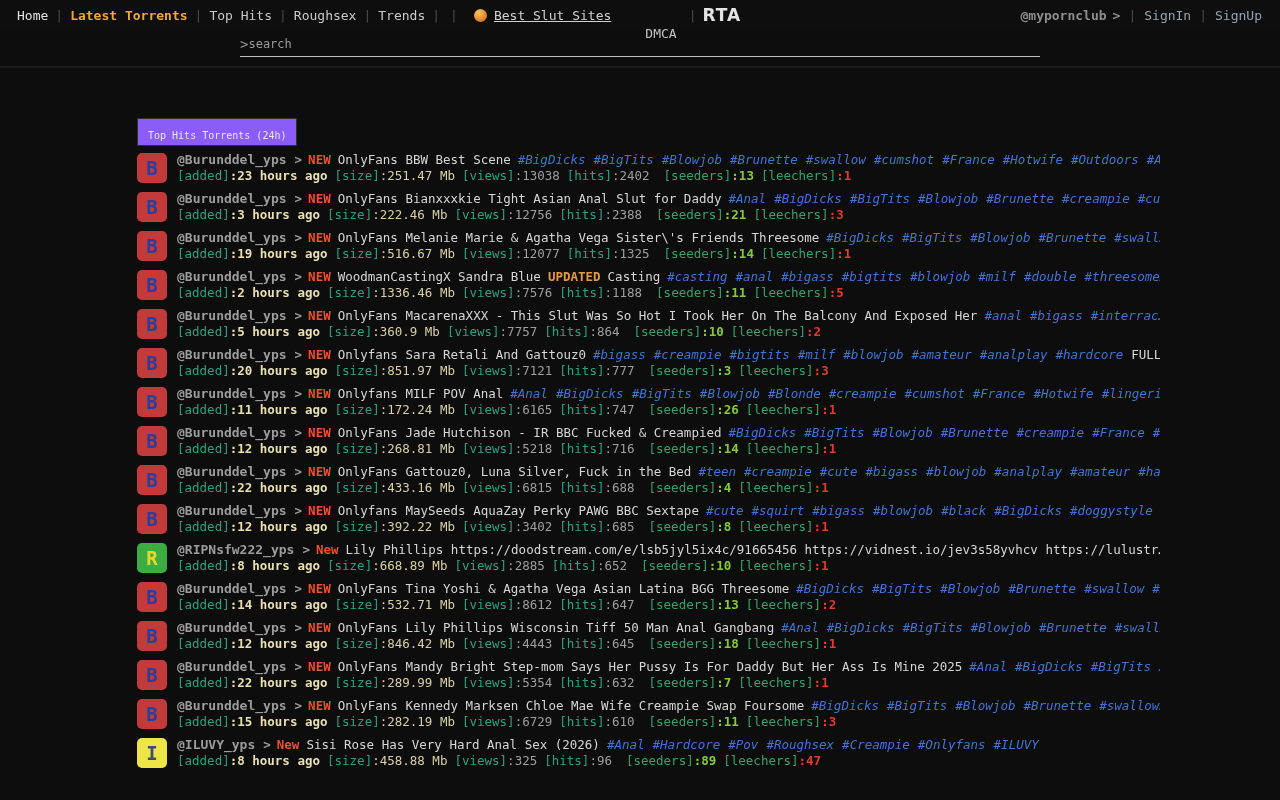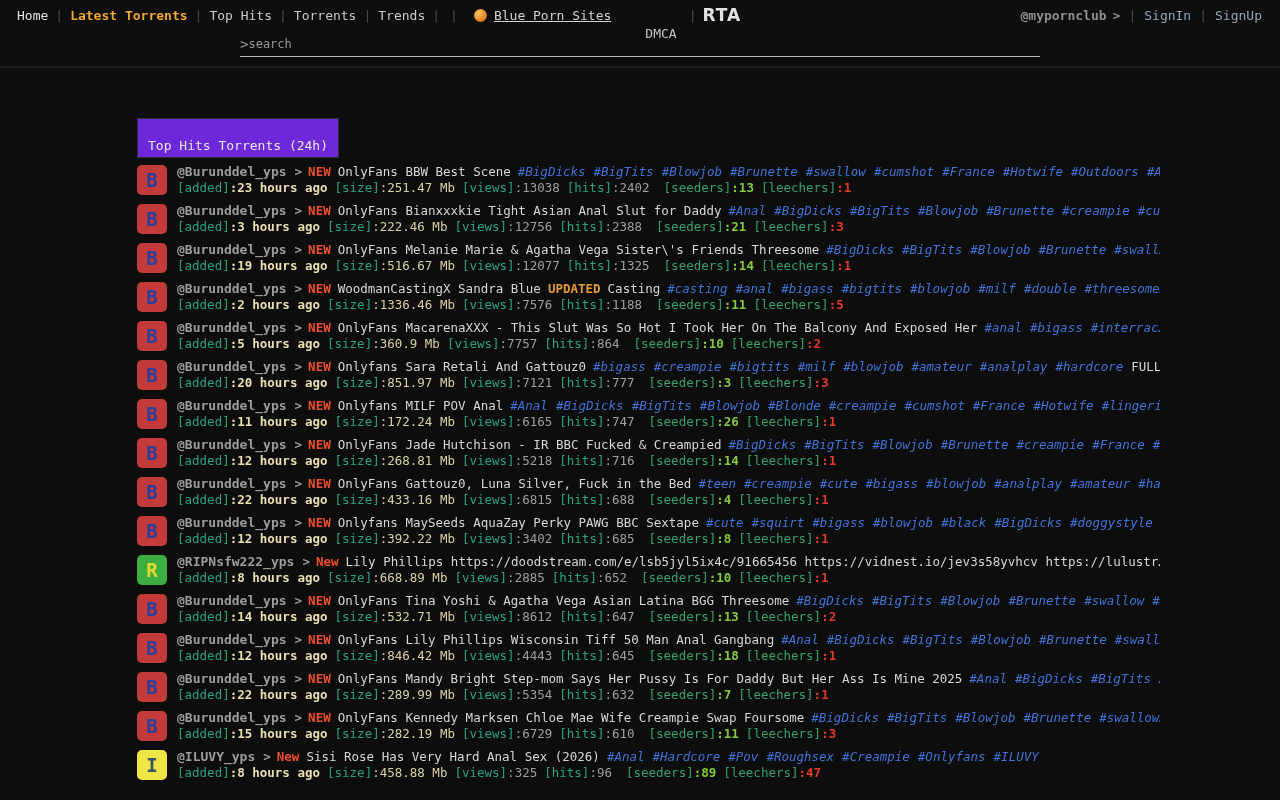--- a/index.html
+++ b/index.html
@@ -40,22 +40,22 @@
   
   .search-row{display:flex;justify-content:center;padding:6px 0 9px;border-bottom:2px solid #1c1c1c;}
   .search-box{width:800px;display:flex;align-items:center;border-bottom:1px solid #bdbdbd;padding-bottom:4px;}
   .search-prompt{color:#9a9a9a;font-size:14px;}
   .search-input{flex:1;background:transparent;border:none;outline:none;
     color:#9a9a9a;font-family:"DejaVu Sans Mono",monospace;font-size:12px;padding:0;}
   .search-input::placeholder{color:#9a9a9a;opacity:1;}
   
   .main{padding:50px 0 0 137px;width:1160px;}
   .section-header-wrap{margin-bottom:6px;}
-  .section-header{display:inline-block;padding:19px 10px 4px;background:#6d28d9;
-    border:1px solid #303030;color:#e8e8e8;font-size:13px;}
+  .section-header{display:inline-block;padding:11px 10px 4px;background:#8b5cf6;
+    border:1px solid #303030;color:#e8e8e8;font-size:10px;}
   .row{display:flex;margin-bottom:7px;height:32px;}
   .avatar{width:30px;height:30px;border-radius:5px;margin:1px 10px 0 0;flex:none;
     display:flex;align-items:center;justify-content:center;
     font-weight:bold;font-size:19px;cursor:pointer;}
   .lines{overflow:hidden;width:1005px;}
   .line1,.line2{height:16px;line-height:16px;font-size:12.5px;white-space:nowrap;overflow:hidden;}
   .user{color:#9c9c9c;font-weight:bold;font-size:13px;cursor:pointer;}
   .arrow{color:#9c9c9c;font-weight:bold;margin:0 6px 0 8px;}
   .badge{color:var(--c-new);font-weight:bold;margin-right:7px;}
   .title{color:#d6d6d6;margin-right:7px;cursor:pointer;}
@@ -76,29 +76,29 @@
 <body>
 
 <div class="topbar">
   <div class="nav-links">
       <span class="nav-link first">Home</span>
       <span class="divider">|</span>
       <span class="nav-link active">Latest Torrents</span>
       <span class="divider">|</span>
       <span class="nav-link">Top Hits</span>
       <span class="divider">|</span>
-      <span class="nav-link">Torrents</span>
+      <span class="nav-link">Roughsex</span>
       <span class="divider">|</span>
       <span class="nav-link">Trends</span>
       <span class="divider">|</span>
       <span class="divider gap">|</span>
     </div>
   <span class="promo">
     <span class="promo-icon"></span>
-    <span class="promo-label">Blue Porn Sites</span>
+    <span class="promo-label">Best Slut Sites</span>
   </span>
   <span class="dmca">DMCA</span>
   <span class="divider rta-div">|</span>
   <span class="rta">RTA</span>
   <span class="spacer"></span>
   <span class="account">@mypornclub</span>
   <span class="acct-arrow">&gt;</span>
   <span class="divider">|</span>
   <span class="auth-link">SignIn</span>
   <span class="divider">|</span>

